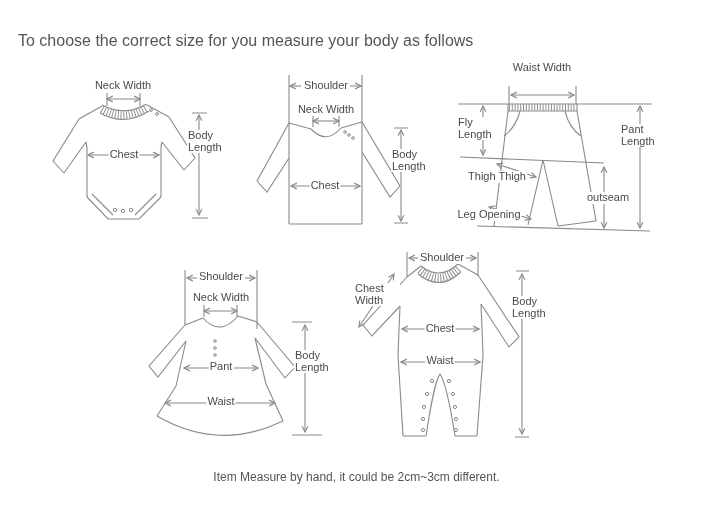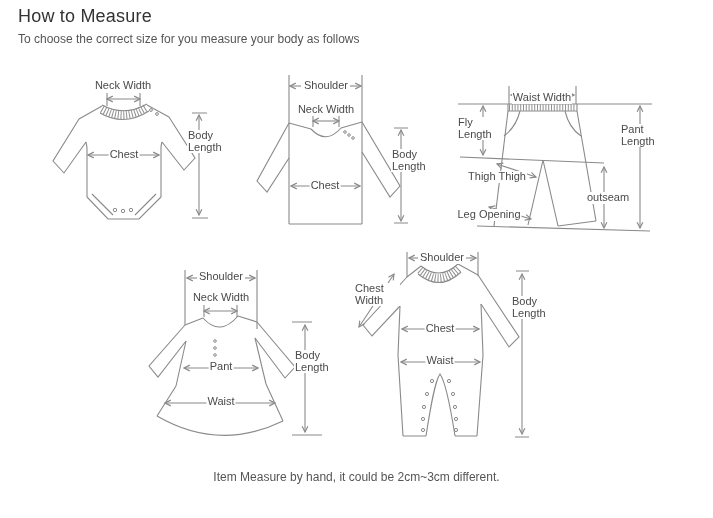--- a/index.html
+++ b/index.html
@@ -5,21 +5,21 @@
   html,body{margin:0;padding:0;background:#ffffff;}
   .page{
     position:relative;width:713px;height:518px;background:#fff;overflow:hidden;
     font-family:"Liberation Sans","DejaVu Sans",sans-serif;
   }
   .page-title{
     position:absolute;left:18px;top:6px;font-size:18px;font-weight:400;
     color:var(--title,#333);letter-spacing:.2px;
   }
   .subtitle{
-    position:absolute;left:18px;top:32px;font-size:12px;color:var(--muted,#555);
+    position:absolute;left:18px;top:32px;font-size:16px;color:var(--muted,#555);
   }
   .note{
     position:absolute;left:0;top:470px;width:100%;text-align:center;
     font-size:12px;color:var(--muted,#555);
   }
   svg.art{position:absolute;left:0;top:0;}
   .ln{fill:none;stroke:var(--line,#8a8a8a);stroke-width:1.1;}
   .rib{fill:none;stroke:var(--line,#8a8a8a);stroke-width:8;stroke-dasharray:1 1.8;opacity:.95;}
   .rib7{fill:none;stroke:var(--line,#8a8a8a);stroke-width:6.5;stroke-dasharray:1 1.8;opacity:.95;}
   .dot{fill:#fff;stroke:var(--line,#8a8a8a);stroke-width:1;}
@@ -29,21 +29,20 @@
   }
   .lbl.c{transform:translateX(-50%);text-align:right;}
   .lbl.two{white-space:normal;width:44px;}
   .lbl.two.cc{text-align:left;}
 </style>
 </head>
 <body>
 
 <div class="page">
 
-  <div class="page-title">How to Measure</div>
   <div class="subtitle">To choose the correct size for you measure your body as follows</div>
 
   <svg class="art" width="713" height="518" viewBox="0 0 713 518">
     <defs>
       <marker id="ah" viewBox="0 0 10 10" refX="9" refY="5" markerWidth="7.5" markerHeight="7.5" orient="auto-start-reverse">
         <path d="M2,1.5 L9,5 L2,8.5" fill="none" stroke="#8a8a8a" stroke-width="1.4"></path>
       </marker>
     </defs>
 
     <g>
@@ -206,21 +205,21 @@
 
   <div class="lbl c" style="left:123px;top:80px">Neck Width</div>
   <div class="lbl c" style="left:124px;top:149px">Chest</div>
   <div class="lbl two" style="left:187px;top:130px">Body Length</div>
 
   <div class="lbl c" style="left:326px;top:80px">Shoulder</div>
   <div class="lbl c" style="left:326px;top:104px">Neck Width</div>
   <div class="lbl c" style="left:325px;top:180px">Chest</div>
   <div class="lbl two" style="left:391px;top:149px">Body Length</div>
 
-  <div class="lbl c" style="left:542px;top:92px">Waist Width</div>
+  <div class="lbl c" style="left:542px;top:62px">Waist Width</div>
   <div class="lbl two cc" style="left:457px;top:117px">Fly Length</div>
   <div class="lbl two" style="left:620px;top:124px">Pant Length</div>
   <div class="lbl c" style="left:497px;top:171px">Thigh Thigh</div>
   <div class="lbl c" style="left:608px;top:192px">outseam</div>
   <div class="lbl c" style="left:489px;top:209px">Leg Opening</div>
 
   <div class="lbl c" style="left:221px;top:271px">Shoulder</div>
   <div class="lbl c" style="left:221px;top:292px">Neck Width</div>
   <div class="lbl c" style="left:221px;top:361px">Pant</div>
   <div class="lbl c" style="left:221px;top:396px">Waist</div>

